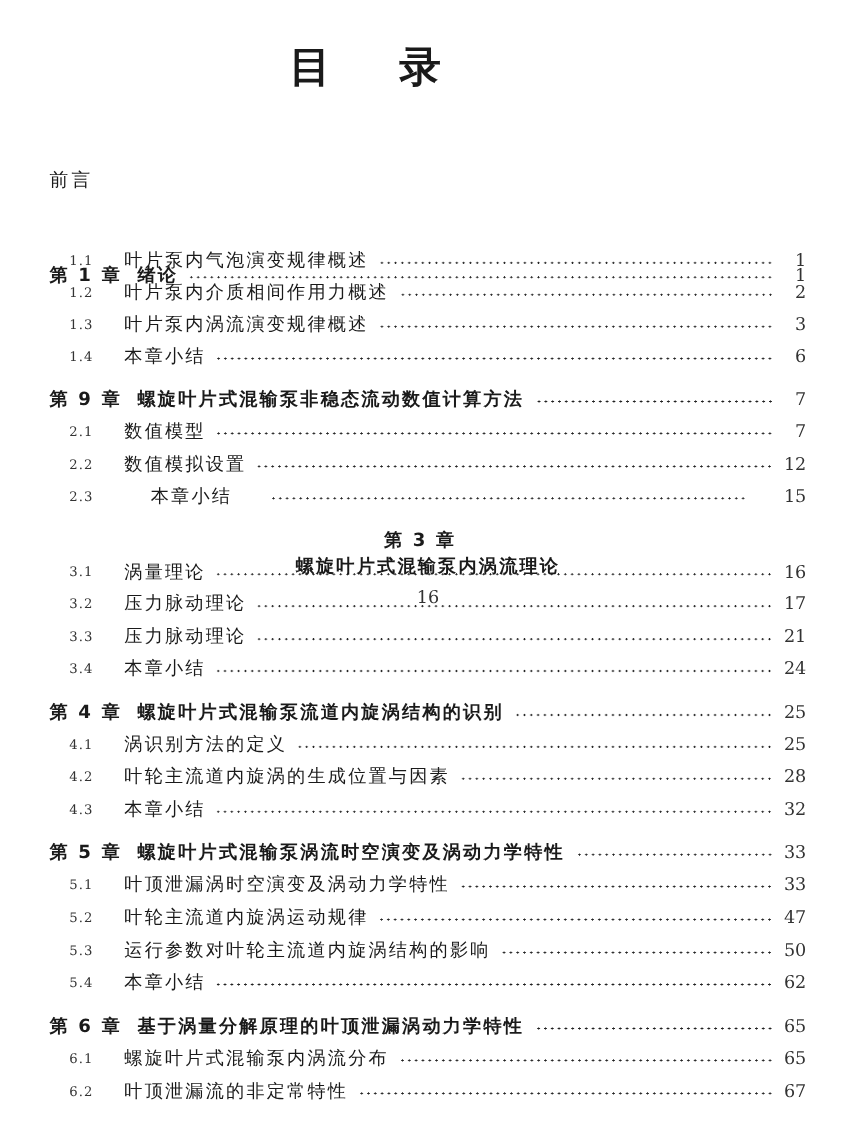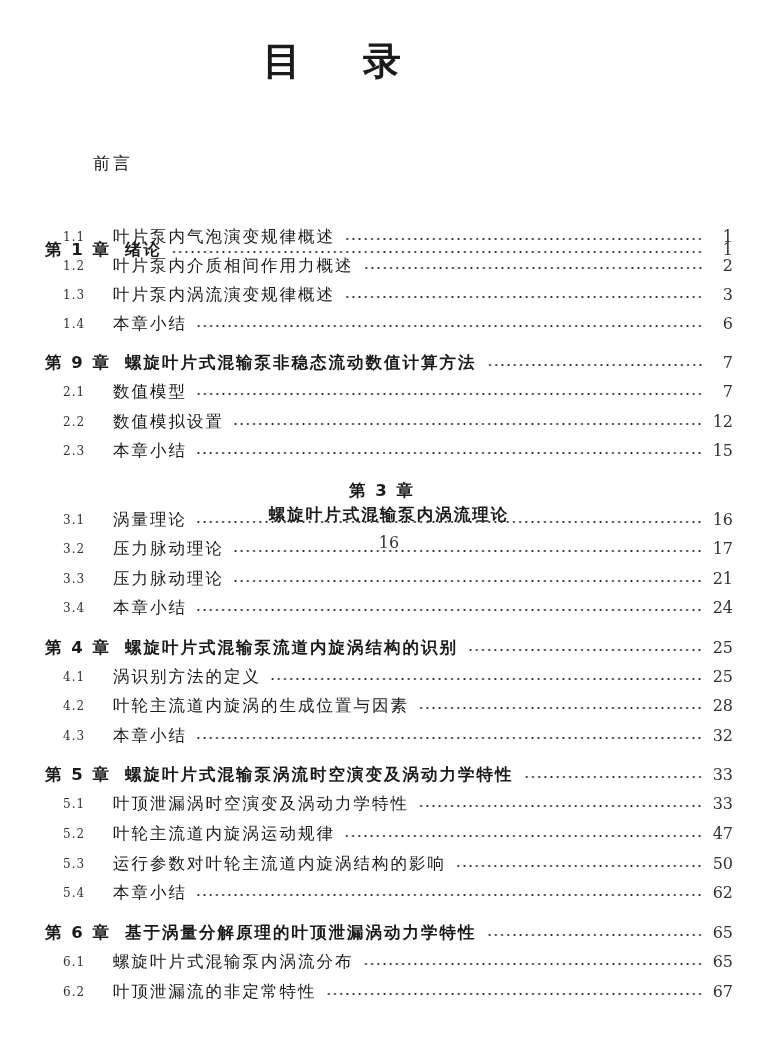--- a/index.html
+++ b/index.html
@@ -10,21 +10,21 @@
   }
   .title {
     position: absolute; top: 36px; left: 0; width: 664px;
     text-align: center; font-size: 38px; font-weight: bold;
     letter-spacing: 0;
   }
   .title span { display: inline-block; }
   .title .gap { width: 62px; }
   .preface {
     position: absolute; left: 45px; top: 152px; font-size: 17px;
-    font-family: "DejaVu Sans", sans-serif; letter-spacing: 3px; margin-left: 48px;
+    font-family: "DejaVu Sans", sans-serif; letter-spacing: 3px;
   }
   .toc { position: absolute; left: 0; top: 0; width: 778px; }
   .row {
     position: absolute; left: 45px; width: 688px; height: 24px;
     display: flex; align-items: center; font-size: 16.5px; line-height: 24px;
   }
   .row.chapter { font-weight: bold; font-family: "DejaVu Sans", sans-serif; }
   .row.section { font-family: "DejaVu Sans", sans-serif; }
   .row .num { flex: none; }
   .row.chapter .num { width: 80px; letter-spacing: 2px; }
@@ -93,21 +93,21 @@
       <span class="label">数值模型</span>
       <span class="leader"></span>
       <span class="page">7</span>
     </div>
     <div class="row section" style="top: 410px;">
       <span class="num">2.2</span>
       <span class="label">数值模拟设置</span>
       <span class="leader"></span>
       <span class="page">12</span>
     </div>
-    <div class="row section" style="top: 439px;">
+    <div class="row section" style="top: 439px; gap: 24px;">
       <span class="num">2.3</span>
       <span class="label">本章小结</span>
       <span class="leader"></span>
       <span class="page">15</span>
     </div>
     <div class="row chapter" style="top: 479px; flex-direction: column;">
       <span class="num">第 3 章</span>
       <span class="label">螺旋叶片式混输泵内涡流理论</span>
       <span class="leader"></span>
       <span class="page">16</span>

